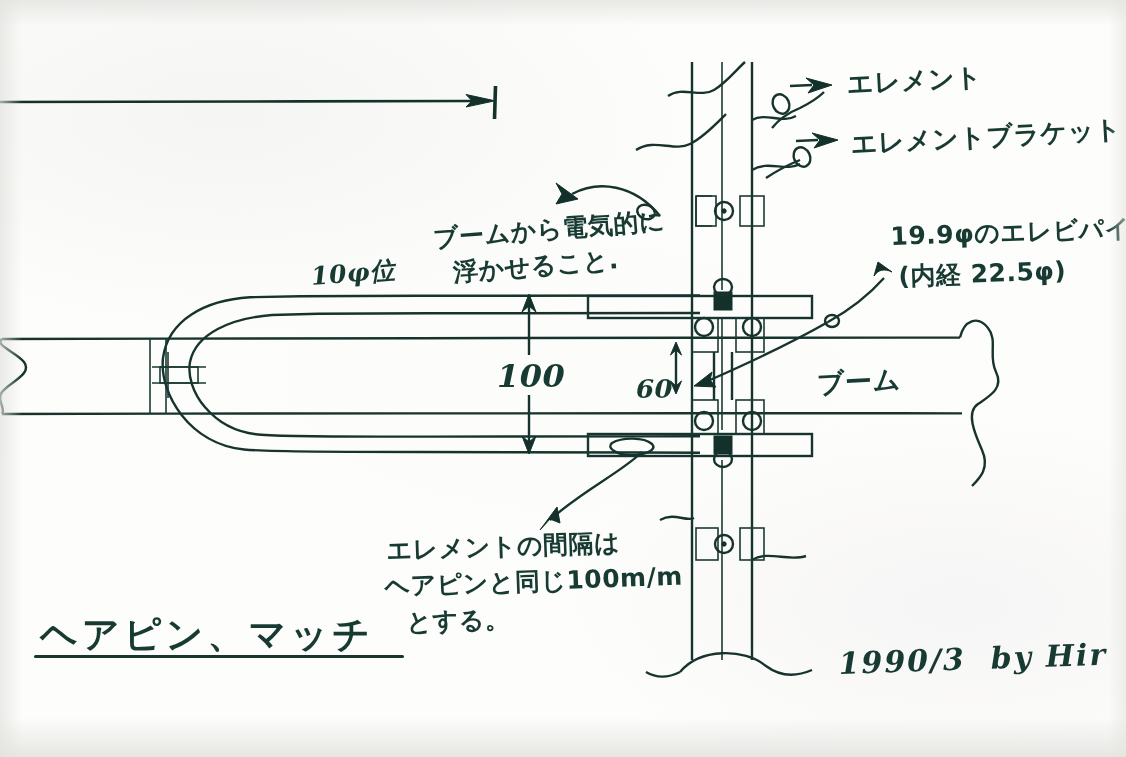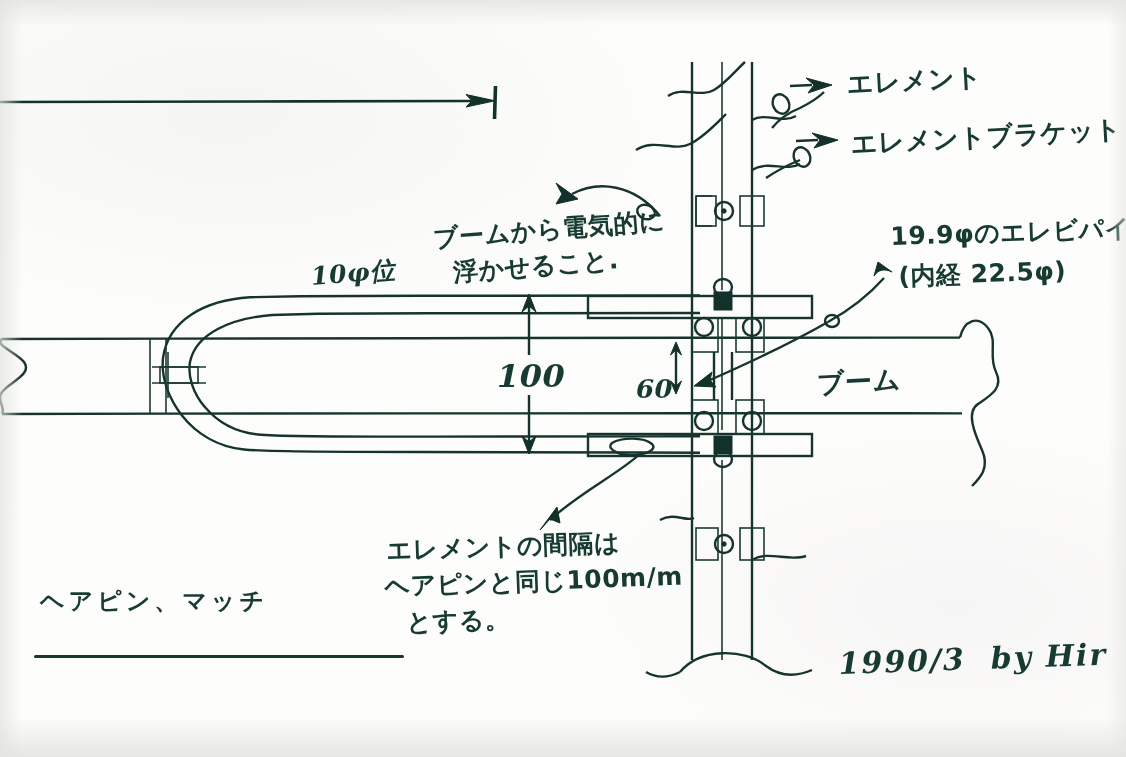--- a/index.html
+++ b/index.html
@@ -244,21 +244,21 @@
   <div class="hand jp skew3" style="left:406px;top:608px;font-size:25px;">とする。</div>
 
   <div class="hand jp skew" style="left:816px;top:368px;font-size:27px;">ブーム</div>
 
   <div class="hand num skew2" style="left:310px;top:262px;font-size:25px;">10φ位</div>
 
   <div class="hand num" style="left:497px;top:358px;font-size:32px;">100</div>
 
   <div class="hand num" style="left:636px;top:356px;font-size:26px;margin-top:18px;">60</div>
 
-  <div class="hand jp" style="left:40px;top:587px;font-size:24px;letter-spacing:4px;">ヘアピン、マッチ</div>
+  <div class="hand jp" style="left:40px;top:613px;font-size:37px;letter-spacing:4px;">ヘアピン、マッチ</div>
   <div class="underline-hand" style="left:34px;top:655px;width:370px;"></div>
 
   <div class="hand sig skew3" style="left:838px;top:646px;font-size:30px;letter-spacing:2px;">1990/3  by Hir</div>
 
   <div class="edge-shadow edge-top"></div>
   <div class="edge-shadow edge-bottom"></div>
   <div class="edge-shadow edge-left"></div>
   <div class="edge-shadow edge-right"></div>
 </div>
 

